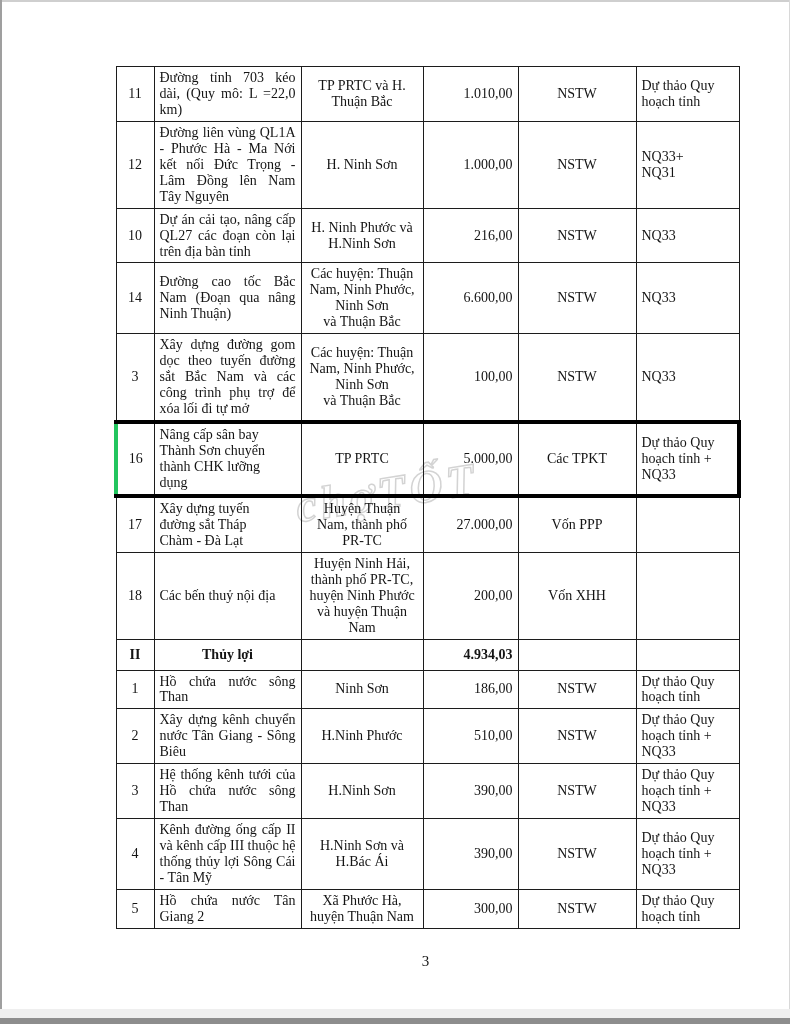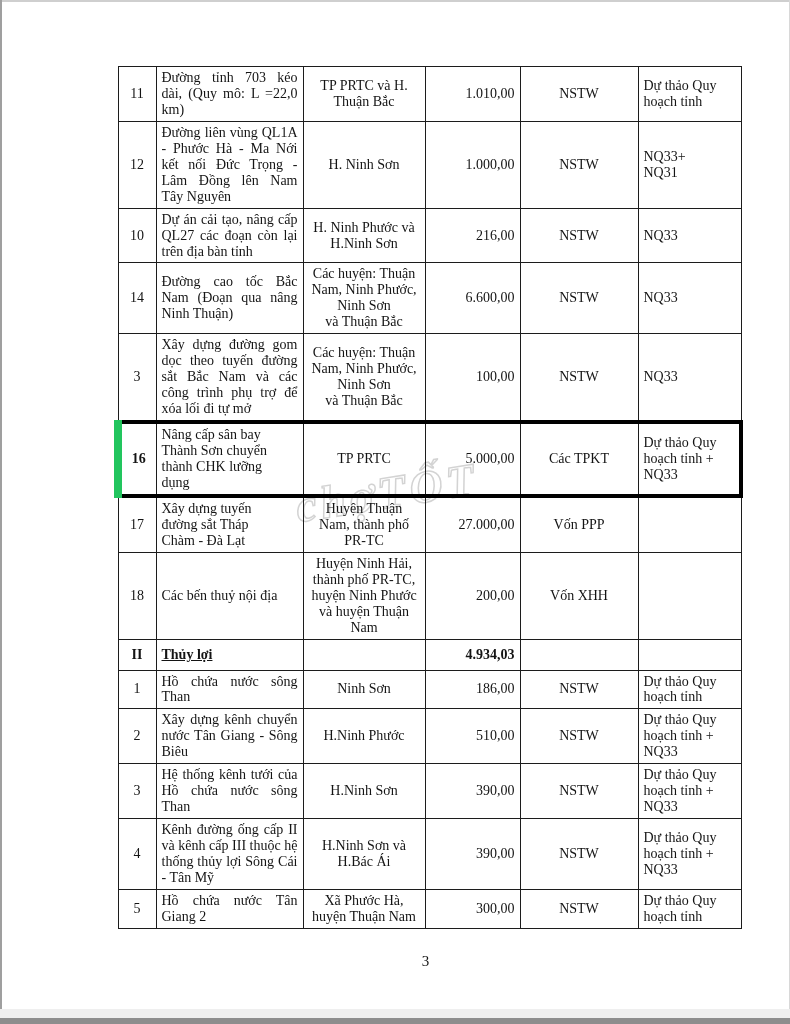--- a/index.html
+++ b/index.html
@@ -38,24 +38,24 @@
   }
   td.stt    { text-align: center; padding: 3px 2px; }
   td.name   { text-align: justify; text-justify: inter-word; padding: 3px 7px; }
   td.name.left { text-align: left; white-space: pre-line; }
   td.loc    { text-align: center; white-space: pre-line; padding: 3px 4px; }
   td.amount { text-align: right; padding-right: 8px; }
   td.source { text-align: center; }
   td.note   { white-space: pre-line; padding: 3px 4px; }
 
   tr.bold td { font-weight: bold; }
-  tr.bold td.name { text-align: left; white-space: normal; text-decoration: underline; }
+  tr.bold td.name { text-align: center; white-space: normal; }
 
   tr.highlighted td { border-top: 4px solid #000; border-bottom: 4px solid #000; }
-  tr.highlighted td:first-child { border-left: 8px solid #22c55e; font-weight: bold; }
+  tr.highlighted td:first-child { border-left: 4px solid #22c55e; }
   tr.highlighted td:last-child  { border-right: 4px solid #000; }
 
   .watermark {
     position: absolute;
     left: 295px; top: 466px;
     font-size: 46px;
     font-weight: bold;
     font-style: italic;
     letter-spacing: 4px;
     color: transparent;

